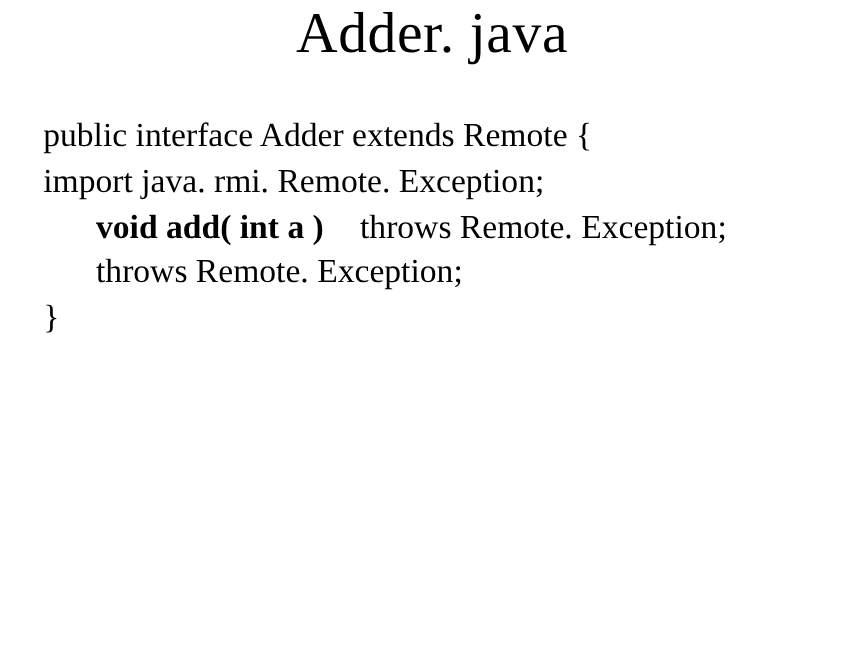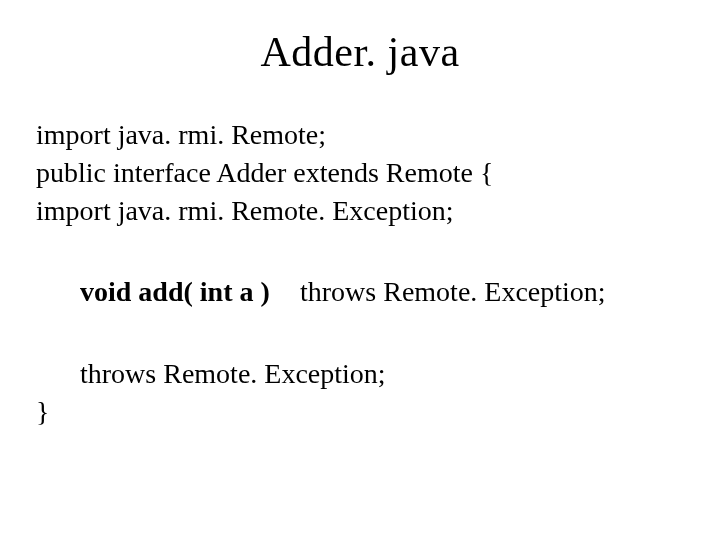--- a/index.html
+++ b/index.html
@@ -14,62 +14,59 @@
     overflow: hidden;
   }
   .slide {
     width: 720px;
     height: 540px;
     position: relative;
     box-sizing: border-box;
   }
   .title {
     text-align: center;
-    font-size: 42px;
+    font-size: 48px;
     font-weight: normal;
-    padding-top: 28px;
     padding-bottom: 40px;
     letter-spacing: 0.5px;
   }
   .body {
     font-size: 28px;
     line-height: 1.35;
     padding-left: 36px;
     padding-right: 36px;
   }
   .line {
     white-space: pre;
   }
   .bold {
     font-weight: bold;
   }
   .method-row {
     display: flex;
     padding-left: 44px;
-    margin-top: 44px;
   }
   .sig-col {
     min-width: 220px;
   }
   .footer {
     position: absolute;
     right: 14px;
     bottom: 10px;
     font-size: 15px;
   }
 </style>
 </head>
 <body>
 
 <div class="slide">
 
   <div class="title">Adder. java</div>
 
   <div class="body">
-    <div class="line">import java. rmi. Remote;</div>
     <div class="line">public interface Adder extends Remote {</div>
     <div class="line">import java. rmi. Remote. Exception;</div>
 
     <div class="method-row">
       <span class="sig-col">
         <span class="bold">void add( int a )</span>
       </span>
       <span>  throws Remote. Exception;</span>
     </div>
 

